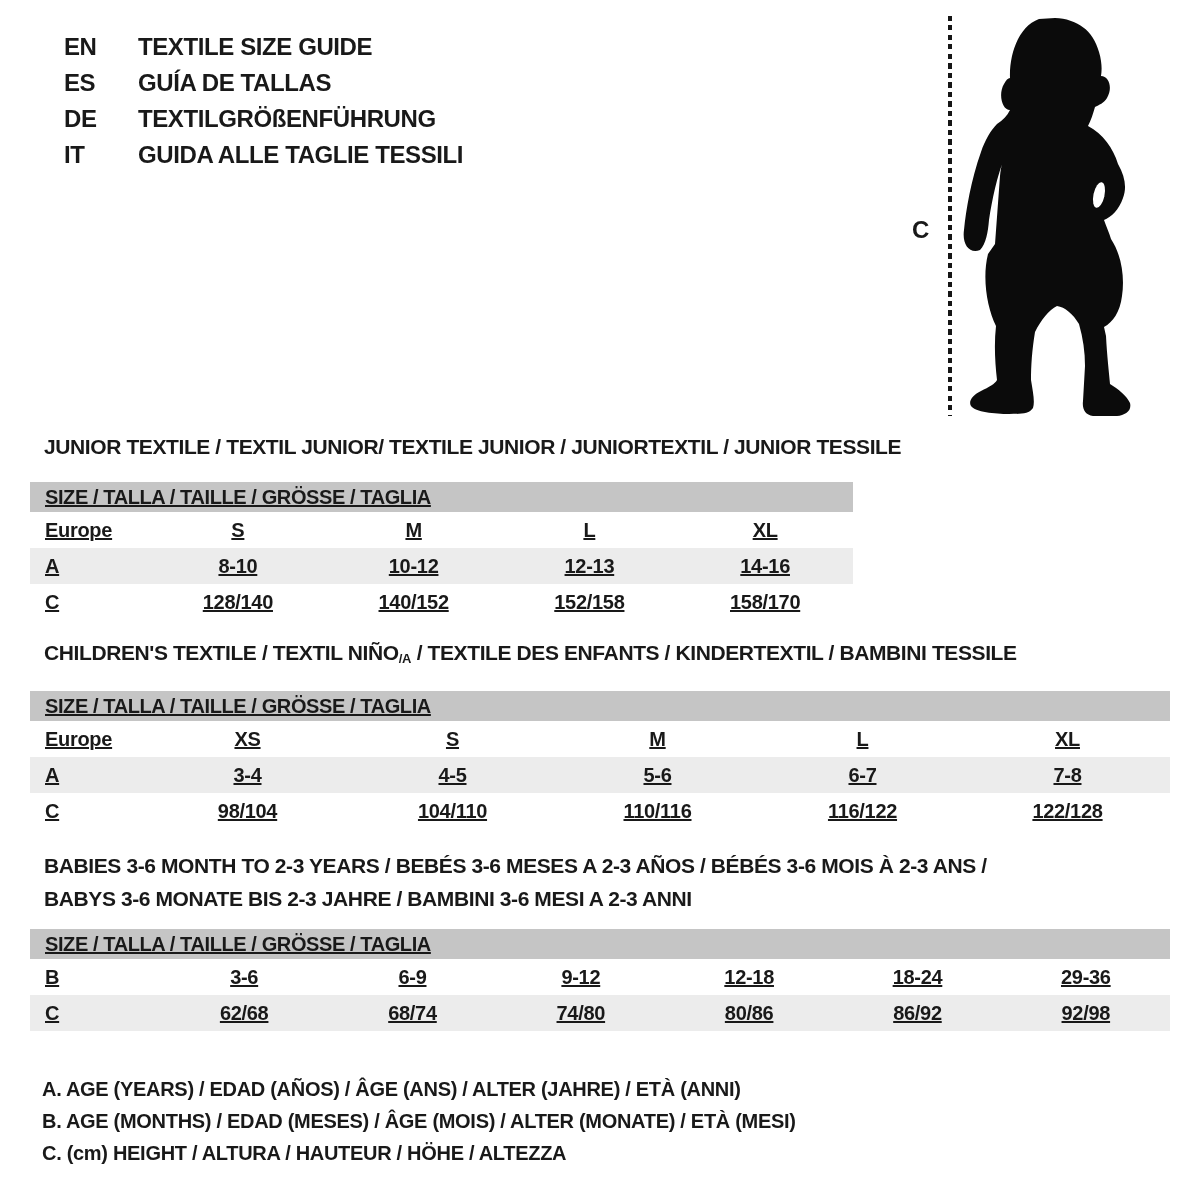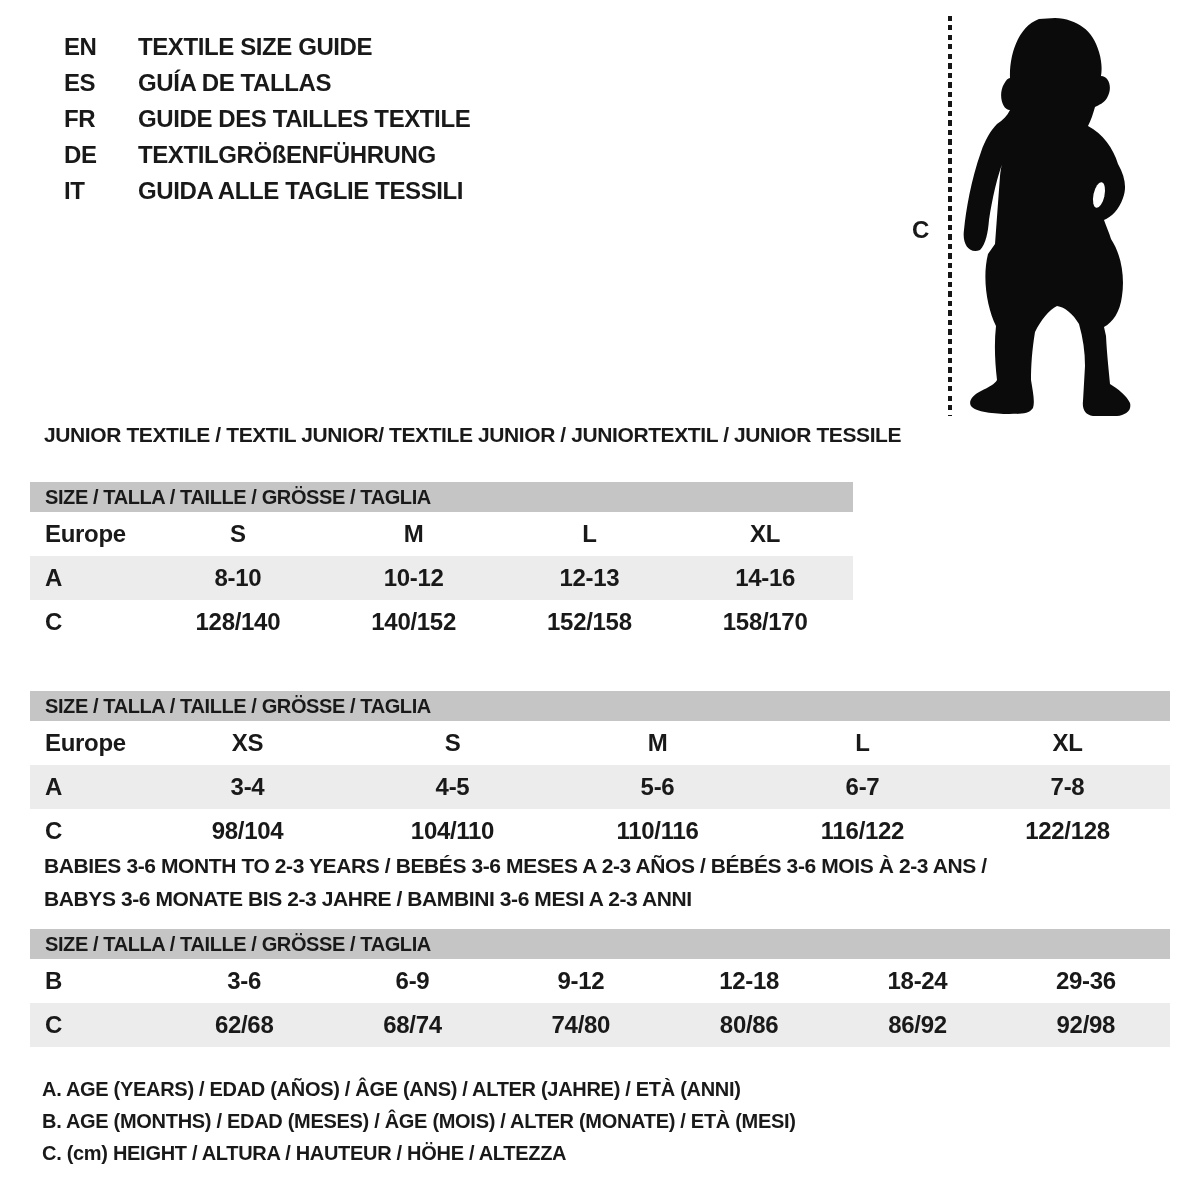--- a/index.html
+++ b/index.html
@@ -16,48 +16,44 @@
     background:repeating-linear-gradient(to bottom,#161616 0 5px,transparent 5px 9.5px);}
   .measure-label{position:absolute;left:912px;top:216px;font-size:24px;letter-spacing:-0.4px;}
   .figure-svg{position:absolute;left:955px;top:14px;}
 
   
   .section-title{position:absolute;left:44px;font-size:21px;letter-spacing:-0.4px;white-space:nowrap;line-height:24px;}
   .section-title .sub{font-size:13px;position:relative;top:3px;letter-spacing:-0.2px;}
   .two-line{line-height:33px;}
 
   
-  table.size-table{position:absolute;left:30px;border-collapse:collapse;table-layout:fixed;}
+  table.size-table{position:absolute;left:30px;border-collapse:collapse;table-layout:fixed;text-decoration:underline;}
   table.size-table th.bar{background:#c5c5c5;height:30px;font-size:20px;text-align:left;
     padding:0 0 0 15px;letter-spacing:-0.4px;font-weight:bold;}
-  table.size-table td{height:44px;font-size:24px;text-align:center;padding:0;letter-spacing:-0.3px;
+  table.size-table td{height:36px;font-size:20px;text-align:center;padding:0;letter-spacing:-0.3px;
     vertical-align:middle;}
   table.size-table td.lbl{text-align:left;padding-left:15px;}
   table.size-table tr.stripe td{background:#ececec;}
 
   
   .legend{position:absolute;left:42px;top:1073px;font-size:20px;line-height:32px;letter-spacing:-0.3px;white-space:nowrap;}
 </style>
 </head>
 <body>
 
 <div class="page">
 
   <div class="lang-list">
     <div class="lang-row">
       <span class="lang-code">EN</span>
       <span class="lang-label">TEXTILE SIZE GUIDE</span>
     </div>
     <div class="lang-row">
       <span class="lang-code">ES</span>
       <span class="lang-label">GUÍA DE TALLAS</span>
-    </div>
-    <div class="lang-row">
-      <span class="lang-code">FR</span>
-      <span class="lang-label">GUIDE DES TAILLES TEXTILE</span>
     </div>
     <div class="lang-row">
       <span class="lang-code">DE</span>
       <span class="lang-label">TEXTILGRÖßENFÜHRUNG</span>
     </div>
     <div class="lang-row">
       <span class="lang-code">IT</span>
       <span class="lang-label">GUIDA ALLE TAGLIE TESSILI</span>
     </div>
   </div>
@@ -84,21 +80,21 @@
       C 32,294 27,264 33,240 L 40,230 L 45,162
       C 46,152 48,146 50,142
       C 42,162 37,186 34,206 C 33,218 31,230 25,236
       C 14,240 7,230 9,216 C 11,196 16,166 26,138
       C 30,126 36,116 42,110 C 48,106 52,102 55,96
       C 47,96 43,80 49,70 C 51,66 53,64 55,64
       C 54,40 64,12 84,5 Z"></path>
     <ellipse cx="144" cy="181" rx="5.5" ry="13" fill="#ffffff" transform="rotate(12 144 181)"></ellipse>
   </svg>
 
-  <div class="section-title" style="top:423px">JUNIOR TEXTILE / TEXTIL JUNIOR/ TEXTILE JUNIOR / JUNIORTEXTIL / JUNIOR TESSILE</div>
+  <div class="section-title" style="top:435px">JUNIOR TEXTILE / TEXTIL JUNIOR/ TEXTILE JUNIOR / JUNIORTEXTIL / JUNIOR TESSILE</div>
   <table class="size-table" style="top:482px;width:823px">
     <colgroup>
         <col style="width:120px">
         <col>
         <col>
         <col>
         <col>
       </colgroup>
     <thead>
       <tr>
@@ -123,20 +119,23 @@
       <tr>
         <td class="lbl">C</td>
         <td>128/140</td>
         <td>140/152</td>
         <td>152/158</td>
         <td>158/170</td>
       </tr>
     </tbody>
   </table>
 
+  <div class="section-title" style="top:641px">
+    <span>CHILDREN'S TEXTILE / TEXTIL NIÑO</span><span class="sub">/A</span><span> / TEXTILE DES ENFANTS / KINDERTEXTIL / BAMBINI TESSILE</span>
+  </div>
   <table class="size-table" style="top:691px;width:1140px">
     <colgroup>
         <col style="width:115px">
         <col>
         <col>
         <col>
         <col>
         <col>
       </colgroup>
     <thead>

